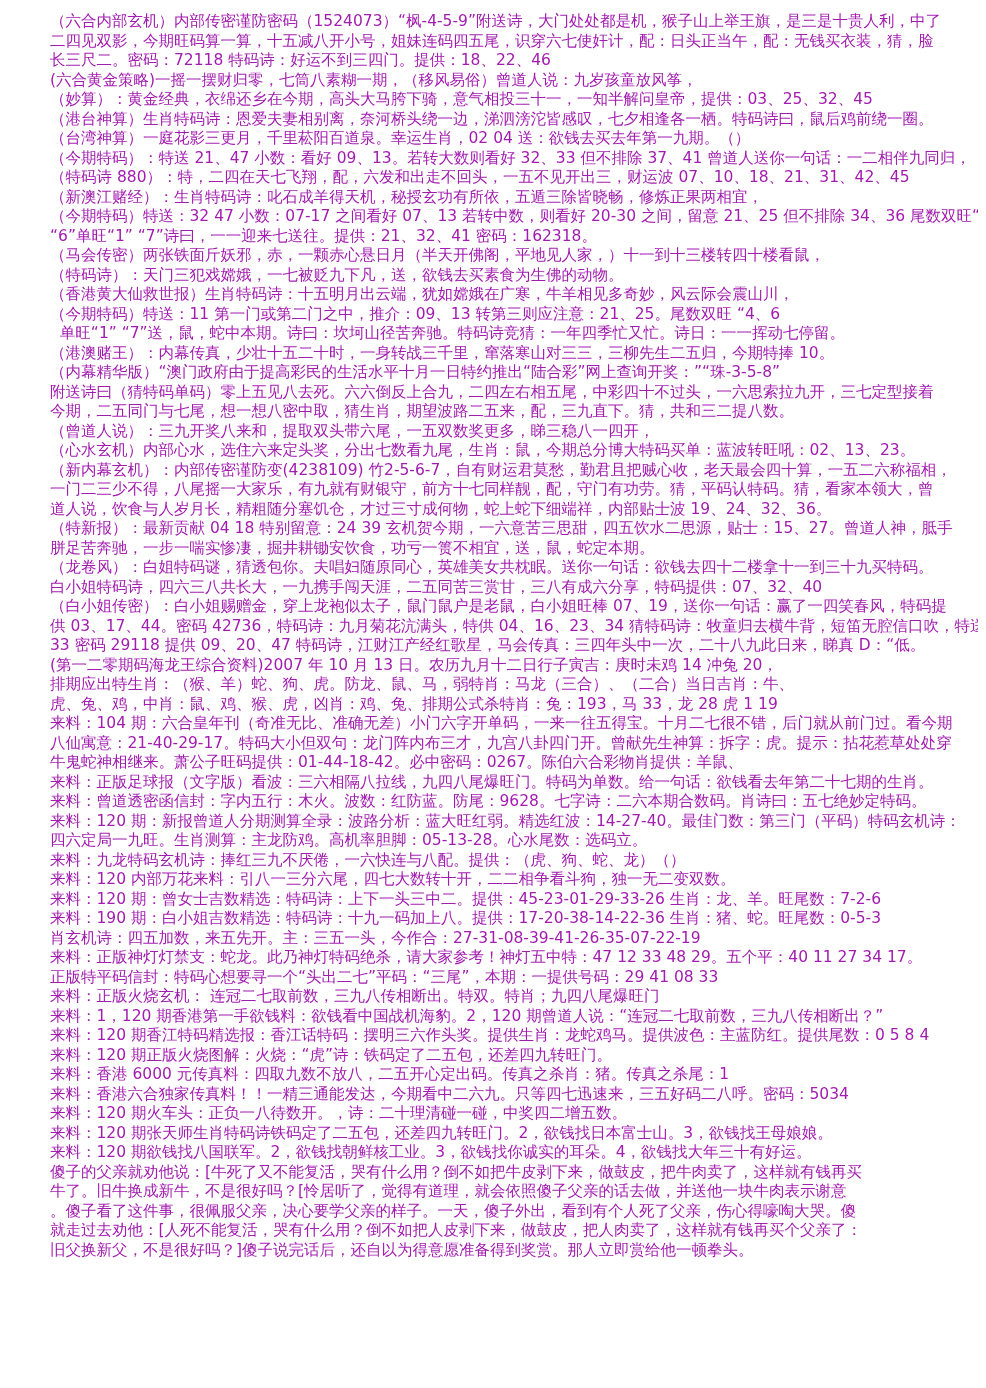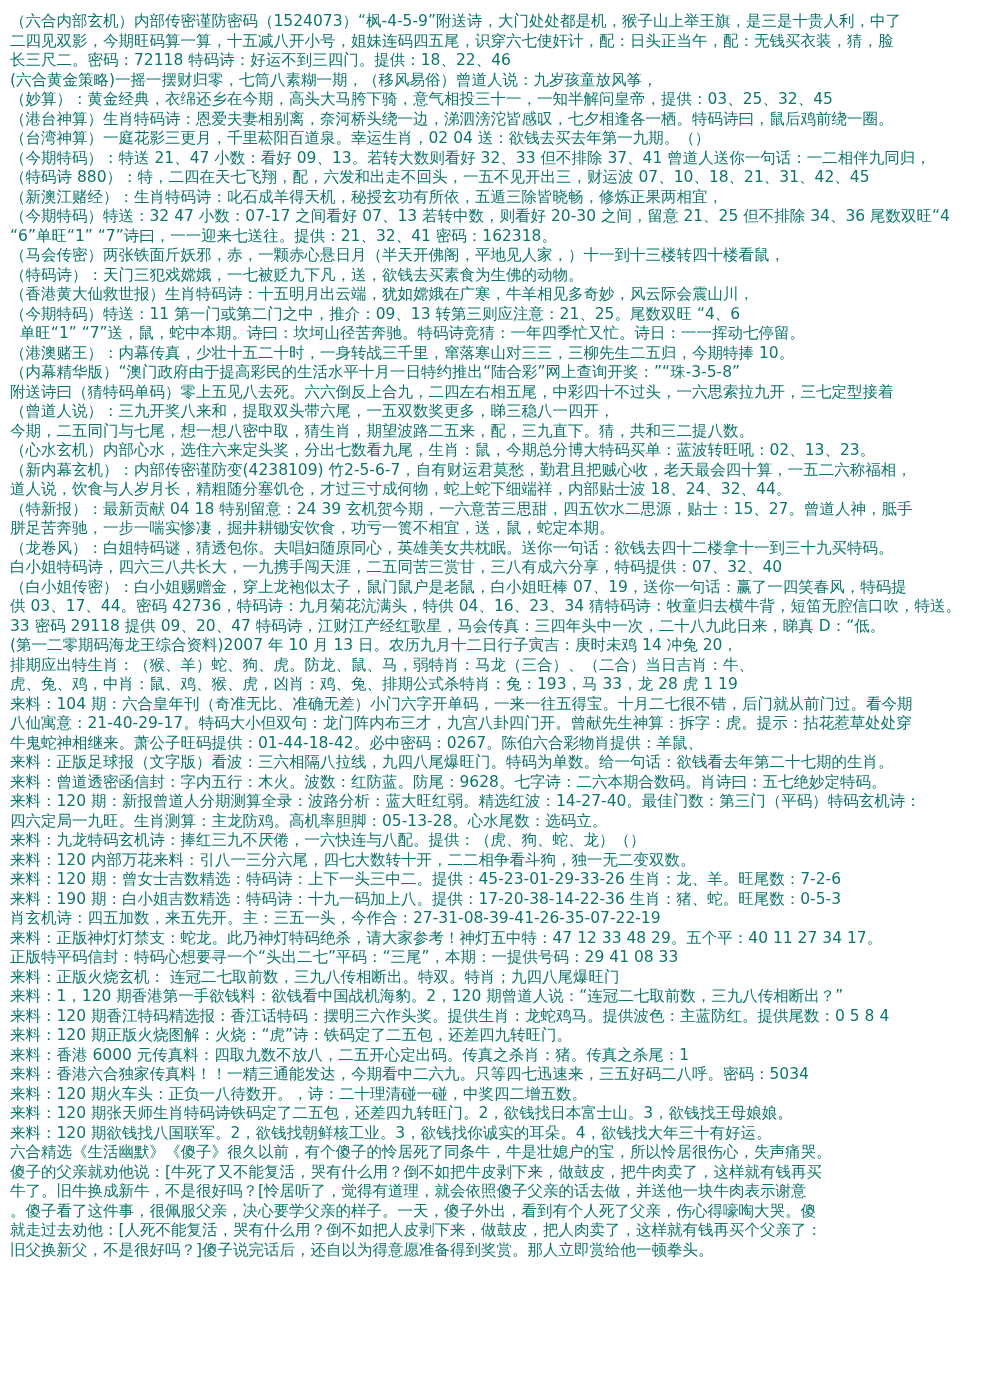--- a/index.html
+++ b/index.html
@@ -12,22 +12,23 @@
     height: 1388px;
     box-sizing: border-box;
     background: #ffffff;
     overflow: hidden;
     padding: 12px 8px 0 10px;
   }
   .doc {
     font-family: "DejaVu Sans", sans-serif;
     font-size: 15.5px;
     line-height: 19.5px;
-    color: #0f766e;
+    color: #a21caf;
     font-weight: 500;
+    margin-left: 40px;
   }
   .doc .line {
     white-space: pre;
     overflow: hidden;
     height: 19.5px;
   }
 </style>
 </head>
 <body>
 
@@ -46,25 +47,26 @@
       <div class="line">（今期特码）特送：32 47 小数：07-17 之间看好 07、13 若转中数，则看好 20-30 之间，留意 21、25 但不排除 34、36 尾数双旺“4</div>
       <div class="line">“6”单旺“1” “7”诗曰，一一迎来七送往。提供：21、32、41 密码：162318。</div>
       <div class="line">（马会传密）两张铁面斤妖邪，赤，一颗赤心悬日月（半天开佛阁，平地见人家，）十一到十三楼转四十楼看鼠，</div>
       <div class="line">（特码诗）：天门三犯戏嫦娥，一七被贬九下凡，送，欲钱去买素食为生佛的动物。</div>
       <div class="line">（香港黄大仙救世报）生肖特码诗：十五明月出云端，犹如嫦娥在广寒，牛羊相见多奇妙，风云际会震山川，</div>
       <div class="line">（今期特码）特送：11 第一门或第二门之中，推介：09、13 转第三则应注意：21、25。尾数双旺 “4、6</div>
       <div class="line">  单旺“1” “7”送，鼠，蛇中本期。诗曰：坎坷山径苦奔驰。特码诗竞猜：一年四季忙又忙。诗日：一一挥动七停留。</div>
       <div class="line">（港澳赌王）：内幕传真，少壮十五二十时，一身转战三千里，窜落寒山对三三，三柳先生二五归，今期特捧 10。</div>
       <div class="line">（内幕精华版）“澳门政府由于提高彩民的生活水平十月一日特约推出“陆合彩”网上查询开奖：”“珠-3-5-8”</div>
       <div class="line">附送诗曰（猜特码单码）零上五见八去死。六六倒反上合九，二四左右相五尾，中彩四十不过头，一六思索拉九开，三七定型接着</div>
+      <div class="line">今期，二五同门与七尾，想一想八密中取，猜生肖，期望波路二五来，配，三九直下。猜，共和三二提八数。</div>
       <div class="line">（曾道人说）：三九开奖八来和，提取双头带六尾，一五双数奖更多，睇三稳八一四开，</div>
-      <div class="line">今期，二五同门与七尾，想一想八密中取，猜生肖，期望波路二五来，配，三九直下。猜，共和三二提八数。</div>
       <div class="line">（心水玄机）内部心水，选住六来定头奖，分出七数看九尾，生肖：鼠，今期总分博大特码买单：蓝波转旺吼：02、13、23。</div>
       <div class="line">（新内幕玄机）：内部传密谨防变(4238109) 竹2-5-6-7，自有财运君莫愁，勤君且把贼心收，老天最会四十算，一五二六称福相，</div>
-      <div class="line">道人说，饮食与人岁月长，精粗随分塞饥仓，才过三寸成何物，蛇上蛇下细端祥，内部贴士波 18、24、32、44。</div>
+      <div class="line">一门二三少不得，八尾摇一大家乐，有九就有财银守，前方十七同样靓，配，守门有功劳。猜，平码认特码。猜，看家本领大，曾</div>
+      <div class="line">道人说，饮食与人岁月长，精粗随分塞饥仓，才过三寸成何物，蛇上蛇下细端祥，内部贴士波 19、24、32、36。</div>
       <div class="line">（特新报）：最新贡献 04 18 特别留意：24 39 玄机贺今期，一六意苦三思甜，四五饮水二思源，贴士：15、27。曾道人神，胝手</div>
       <div class="line">胼足苦奔驰，一步一喘实惨凄，掘井耕锄安饮食，功亏一篑不相宜，送，鼠，蛇定本期。</div>
       <div class="line">（龙卷风）：白姐特码谜，猜透包你。夫唱妇随原同心，英雄美女共枕眠。送你一句话：欲钱去四十二楼拿十一到三十九买特码。</div>
       <div class="line">白小姐特码诗，四六三八共长大，一九携手闯天涯，二五同苦三赏甘，三八有成六分享，特码提供：07、32、40</div>
       <div class="line">（白小姐传密）：白小姐赐赠金，穿上龙袍似太子，鼠门鼠户是老鼠，白小姐旺棒 07、19，送你一句话：赢了一四笑春风，特码提</div>
       <div class="line">供 03、17、44。密码 42736，特码诗：九月菊花沆满头，特供 04、16、23、34 猜特码诗：牧童归去横牛背，短笛无腔信口吹，特送。</div>
       <div class="line">33 密码 29118 提供 09、20、47 特码诗，江财江产经红歌星，马会传真：三四年头中一次，二十八九此日来，睇真 D：“低。</div>
       <div class="line">(第一二零期码海龙王综合资料)2007 年 10 月 13 日。农历九月十二日行子寅吉：庚时未鸡 14 冲兔 20，</div>
       <div class="line">排期应出特生肖：（猴、羊）蛇、狗、虎。防龙、鼠、马，弱特肖：马龙（三合）、（二合）当日吉肖：牛、</div>
       <div class="line">虎、兔、鸡，中肖：鼠、鸡、猴、虎，凶肖：鸡、兔、排期公式杀特肖：兔：193，马 33，龙 28 虎 1 19</div>
@@ -84,20 +86,19 @@
       <div class="line">正版特平码信封：特码心想要寻一个“头出二七”平码：“三尾”，本期：一提供号码：29 41 08 33</div>
       <div class="line">来料：正版火烧玄机： 连冠二七取前数，三九八传相断出。特双。特肖；九四八尾爆旺门</div>
       <div class="line">来料：1，120 期香港第一手欲钱料：欲钱看中国战机海豹。2，120 期曾道人说：“连冠二七取前数，三九八传相断出？”</div>
       <div class="line">来料：120 期香江特码精选报：香江话特码：摆明三六作头奖。提供生肖：龙蛇鸡马。提供波色：主蓝防红。提供尾数：0 5 8 4</div>
       <div class="line">来料：120 期正版火烧图解：火烧：“虎”诗：铁码定了二五包，还差四九转旺门。</div>
       <div class="line">来料：香港 6000 元传真料：四取九数不放八，二五开心定出码。传真之杀肖：猪。传真之杀尾：1</div>
       <div class="line">来料：香港六合独家传真料！！一精三通能发达，今期看中二六九。只等四七迅速来，三五好码二八呼。密码：5034</div>
       <div class="line">来料：120 期火车头：正负一八待数开。，诗：二十理清碰一碰，中奖四二增五数。</div>
       <div class="line">来料：120 期张天师生肖特码诗铁码定了二五包，还差四九转旺门。2，欲钱找日本富士山。3，欲钱找王母娘娘。</div>
       <div class="line">来料：120 期欲钱找八国联军。2，欲钱找朝鲜核工业。3，欲钱找你诚实的耳朵。4，欲钱找大年三十有好运。</div>
-      <div class="line">六合精选《生活幽默》《傻子》很久以前，有个傻子的怜居死了同条牛，牛是壮媳户的宝，所以怜居很伤心，失声痛哭。</div>
       <div class="line">傻子的父亲就劝他说：[牛死了又不能复活，哭有什么用？倒不如把牛皮剥下来，做鼓皮，把牛肉卖了，这样就有钱再买</div>
       <div class="line">牛了。旧牛换成新牛，不是很好吗？[怜居听了，觉得有道理，就会依照傻子父亲的话去做，并送他一块牛肉表示谢意</div>
       <div class="line">。傻子看了这件事，很佩服父亲，决心要学父亲的样子。一天，傻子外出，看到有个人死了父亲，伤心得嚎啕大哭。傻</div>
       <div class="line">就走过去劝他：[人死不能复活，哭有什么用？倒不如把人皮剥下来，做鼓皮，把人肉卖了，这样就有钱再买个父亲了：</div>
       <div class="line">旧父换新父，不是很好吗？]傻子说完话后，还自以为得意愿准备得到奖赏。那人立即赏给他一顿拳头。</div>
     </div>
 </div>
 
 </body></html>

